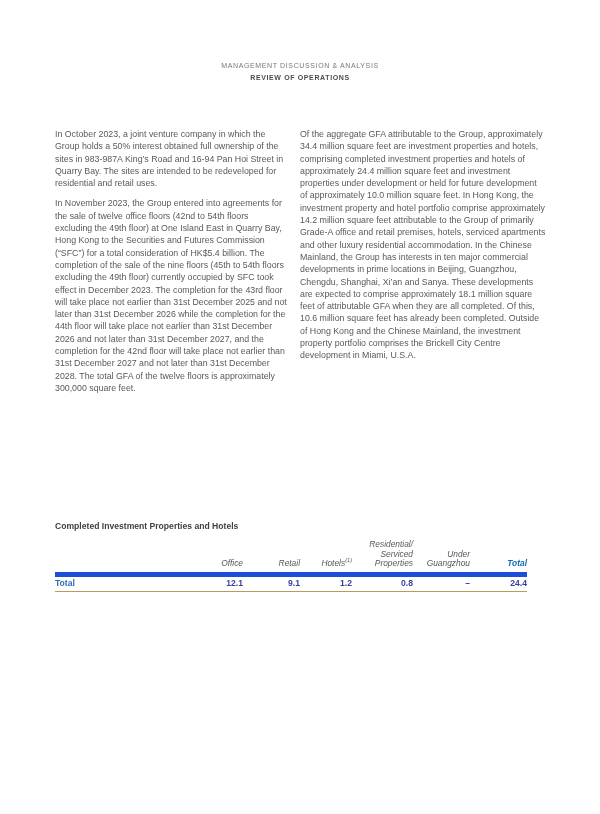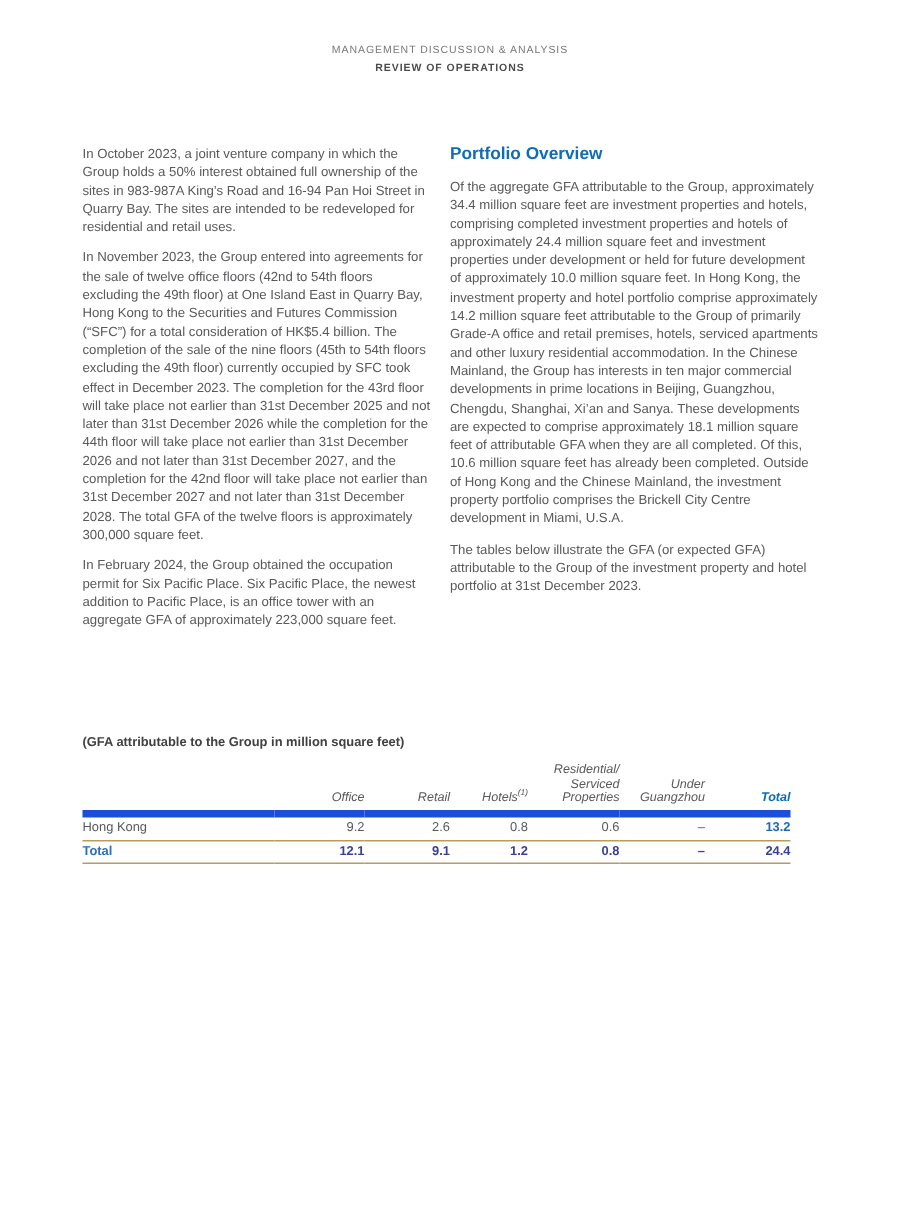--- a/index.html
+++ b/index.html
@@ -3,20 +3,21 @@
 <meta charset="utf-8">
 <style>
   html, body { margin: 0; padding: 0; background: #ffffff; }
   .page {
     position: relative;
     width: 600px;
     height: 680px;
     background: #ffffff;
     font-family: "Liberation Sans", "DejaVu Sans", sans-serif;
     overflow: hidden;
+    margin-top: 32px;
   }
   
   .page-header { position: absolute; top: 30px; left: 0; right: 0; text-align: center; }
   .hdr-line1 {
     font-size: 7px; letter-spacing: 0.09em; color: #77787b; font-weight: 500;
   }
   .hdr-line2 {
     font-size: 7px; letter-spacing: 0.09em; color: #4c4c4e; font-weight: bold; margin-top: 5px;
   }
   
@@ -91,31 +92,28 @@
 
   <div class="page-header">
     <div class="hdr-line1">MANAGEMENT DISCUSSION &amp; ANALYSIS</div>
     <div class="hdr-line2">REVIEW OF OPERATIONS</div>
   </div>
 
   <div class="columns">
     <div class="col col-left">
       <p>In October 2023, a joint venture company in which the Group holds a 50% interest obtained full ownership of the sites in 983-987A King’s Road and 16-94 Pan Hoi Street in Quarry Bay. The sites are intended to be redeveloped for residential and retail uses.</p>
       <p>In November 2023, the Group entered into agreements for the sale of twelve office floors (42nd to 54th floors excluding the 49th floor) at One Island East in Quarry Bay, Hong Kong to the Securities and Futures Commission (“SFC”) for a total consideration of HK$5.4 billion. The completion of the sale of the nine floors (45th to 54th floors excluding the 49th floor) currently occupied by SFC took effect in December 2023. The completion for the 43rd floor will take place not earlier than 31st December 2025 and not later than 31st December 2026 while the completion for the 44th floor will take place not earlier than 31st December 2026 and not later than 31st December 2027, and the completion for the 42nd floor will take place not earlier than 31st December 2027 and not later than 31st December 2028. The total GFA of the twelve floors is approximately 300,000 square feet.</p>
-      <p>In February 2024, the Group obtained the occupation permit for Six Pacific Place. Six Pacific Place, the newest addition to Pacific Place, is an office tower with an aggregate GFA of approximately 223,000 square feet.</p>
     </div>
     <div class="col col-right">
-      <h2 class="section-heading">Portfolio Overview</h2>
       <p>Of the aggregate GFA attributable to the Group, approximately 34.4 million square feet are investment properties and hotels, comprising completed investment properties and hotels of approximately 24.4 million square feet and investment properties under development or held for future development of approximately 10.0 million square feet. In Hong Kong, the investment property and hotel portfolio comprise approximately 14.2 million square feet attributable to the Group of primarily Grade-A office and retail premises, hotels, serviced apartments and other luxury residential accommodation. In the Chinese Mainland, the Group has interests in ten major commercial developments in prime locations in Beijing, Guangzhou, Chengdu, Shanghai, Xi’an and Sanya. These developments are expected to comprise approximately 18.1 million square feet of attributable GFA when they are all completed. Of this, 10.6 million square feet has already been completed. Outside of Hong Kong and the Chinese Mainland, the investment property portfolio comprises the Brickell City Centre development in Miami, U.S.A.</p>
-      <p>The tables below illustrate the GFA (or expected GFA) attributable to the Group of the investment property and hotel portfolio at 31st December 2023.</p>
     </div>
   </div>
 
   <div class="table-block">
-    <div class="tbl-title">(GFA attributable to the Group in million square feet)</div>
+    <div class="tbl-title">Completed Investment Properties and Hotels</div>
 
     <table class="gfa">
       <colgroup>
         <col style="width:128px">
         <col style="width:60px">
         <col style="width:57px">
         <col style="width:52px">
         <col style="width:61px">
         <col style="width:57px">
         <col style="width:57px">
@@ -140,29 +138,20 @@
           <th>
             <span class="hdr-cell-line">Under</span>
             <span class="hdr-cell-line">Guangzhou</span>
           </th>
           <th class="total-col">
             <span class="hdr-cell-line">Total</span>
           </th>
         </tr>
       </thead>
       <tbody>
-        <tr>
-          <td class="row-label">Hong Kong</td>
-          <td>9.2</td>
-          <td>2.6</td>
-          <td>0.8</td>
-          <td>0.6</td>
-          <td>–</td>
-          <td class="total-col">13.2</td>
-        </tr>
         <tr class="total-row">
           <td class="row-label">Total</td>
           <td>12.1</td>
           <td>9.1</td>
           <td>1.2</td>
           <td>0.8</td>
           <td>–</td>
           <td>24.4</td>
         </tr>
       </tbody>

